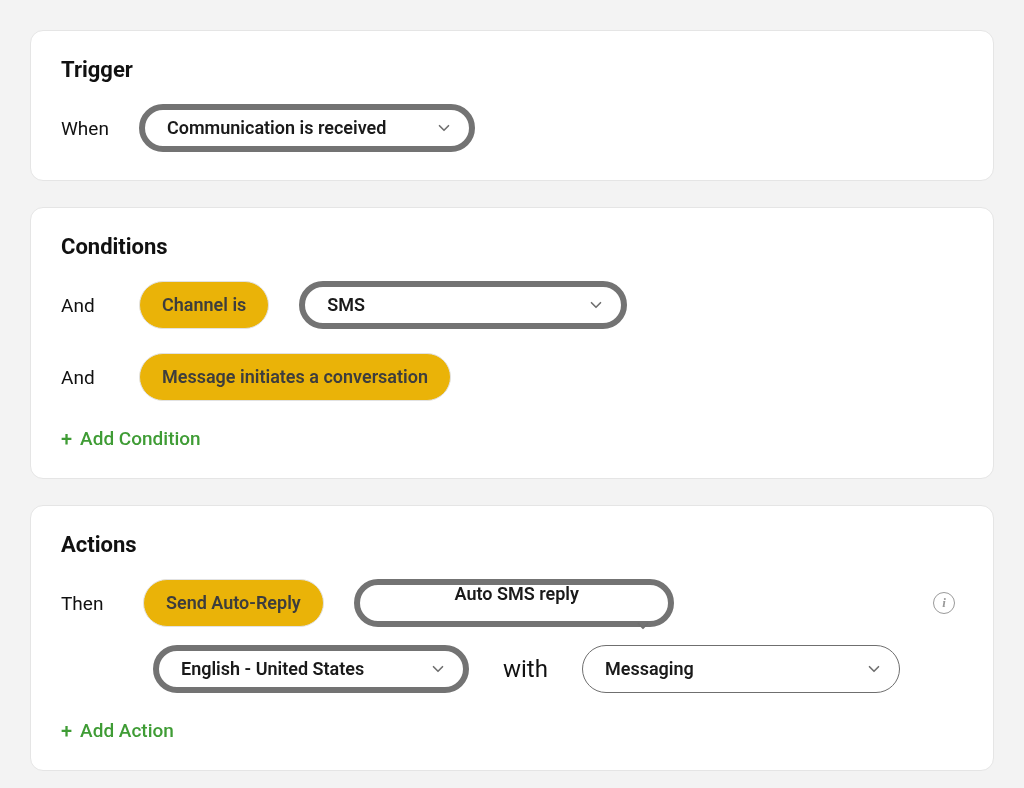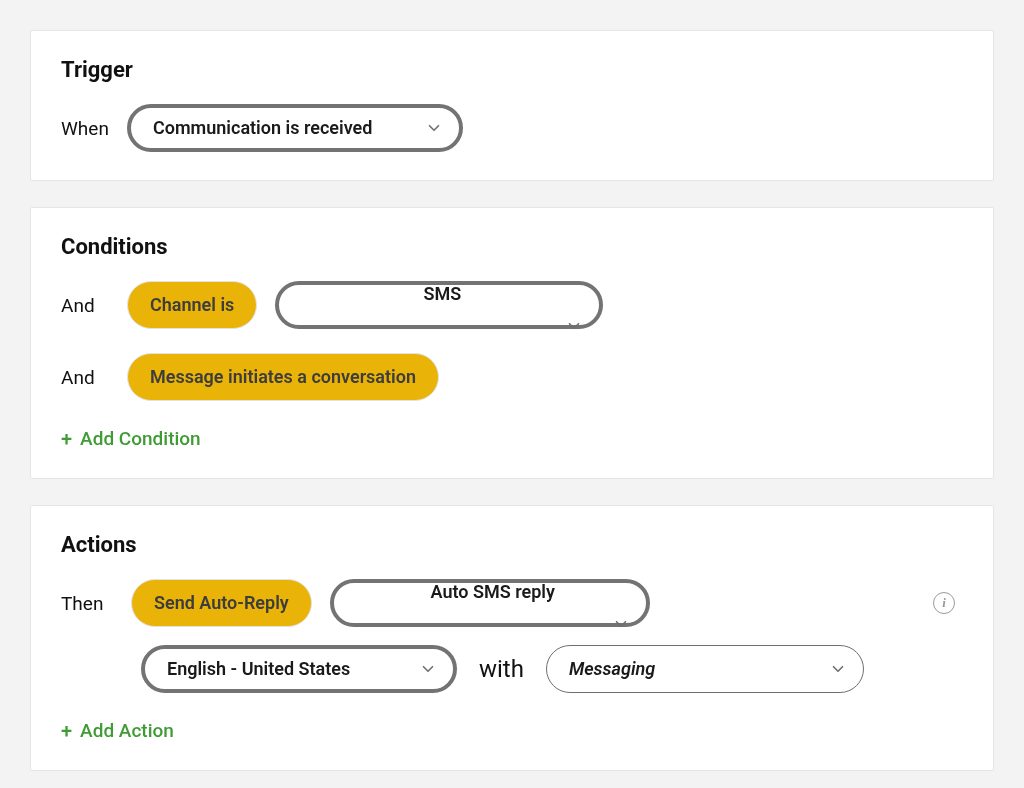--- a/index.html
+++ b/index.html
@@ -12,33 +12,33 @@
   }
   .page {
     padding: 30px 30px 0 30px;
     display: flex;
     flex-direction: column;
     gap: 26px;
   }
   .card {
     background: #ffffff;
     border: 1px solid #e5e5e5;
-    border-radius: 2px;
+    border-radius: 13px;
     padding: 26px 30px 28px 30px;
   }
   .card-title {
     font-size: 22px;
     font-weight: 700;
     color: #111;
     margin-bottom: 22px;
   }
   .row {
     display: flex;
     align-items: center;
-    gap: 18px;
+    gap: 30px;
     flex-wrap: wrap;
   }
   .row + .row { margin-top: 24px; }
   .prefix {
     font-size: 19px;
     color: #111;
     min-width: 48px;
   }
   .indent-spacer {
     width: 62px;
@@ -55,41 +55,40 @@
   }
   .chip {
     background: #eab308;
     border: 1px solid #e2e2e2;
     color: #3d3d3d;
     font-weight: 600;
     padding: 0 22px;
   }
   .pill-select {
     background: #ffffff;
-    border: 4px solid #737373;
+    border: 6px solid #737373;
     font-weight: 600;
     color: #1a1a1a;
     padding: 0 16px 0 22px;
     gap: 14px;
     cursor: pointer;
   }
   .pill-select.emph {
     border: 1px solid #6f6f6f;
-    font-style: italic;
   }
   .pill-select .label { flex: 0 0 auto; }
   .pill-select .caret {
     margin-left: auto;
     display: inline-flex;
     align-items: center;
     justify-content: center;
     color: #6f6f6f;
   }
   .pill-select.w-trigger   { min-width: 336px; }
-  .pill-select.w-sms       { min-width: 328px; flex-direction: column; }
+  .pill-select.w-sms       { min-width: 328px; }
   .pill-select.w-template  { min-width: 320px; flex-direction: column; }
   .pill-select.w-lang      { min-width: 316px; }
   .pill-select.w-service   { min-width: 318px; }
   .midword {
     font-size: 24px;
     color: #111;
     padding: 0 4px;
   }
   .info-icon {
     width: 22px; height: 22px;

